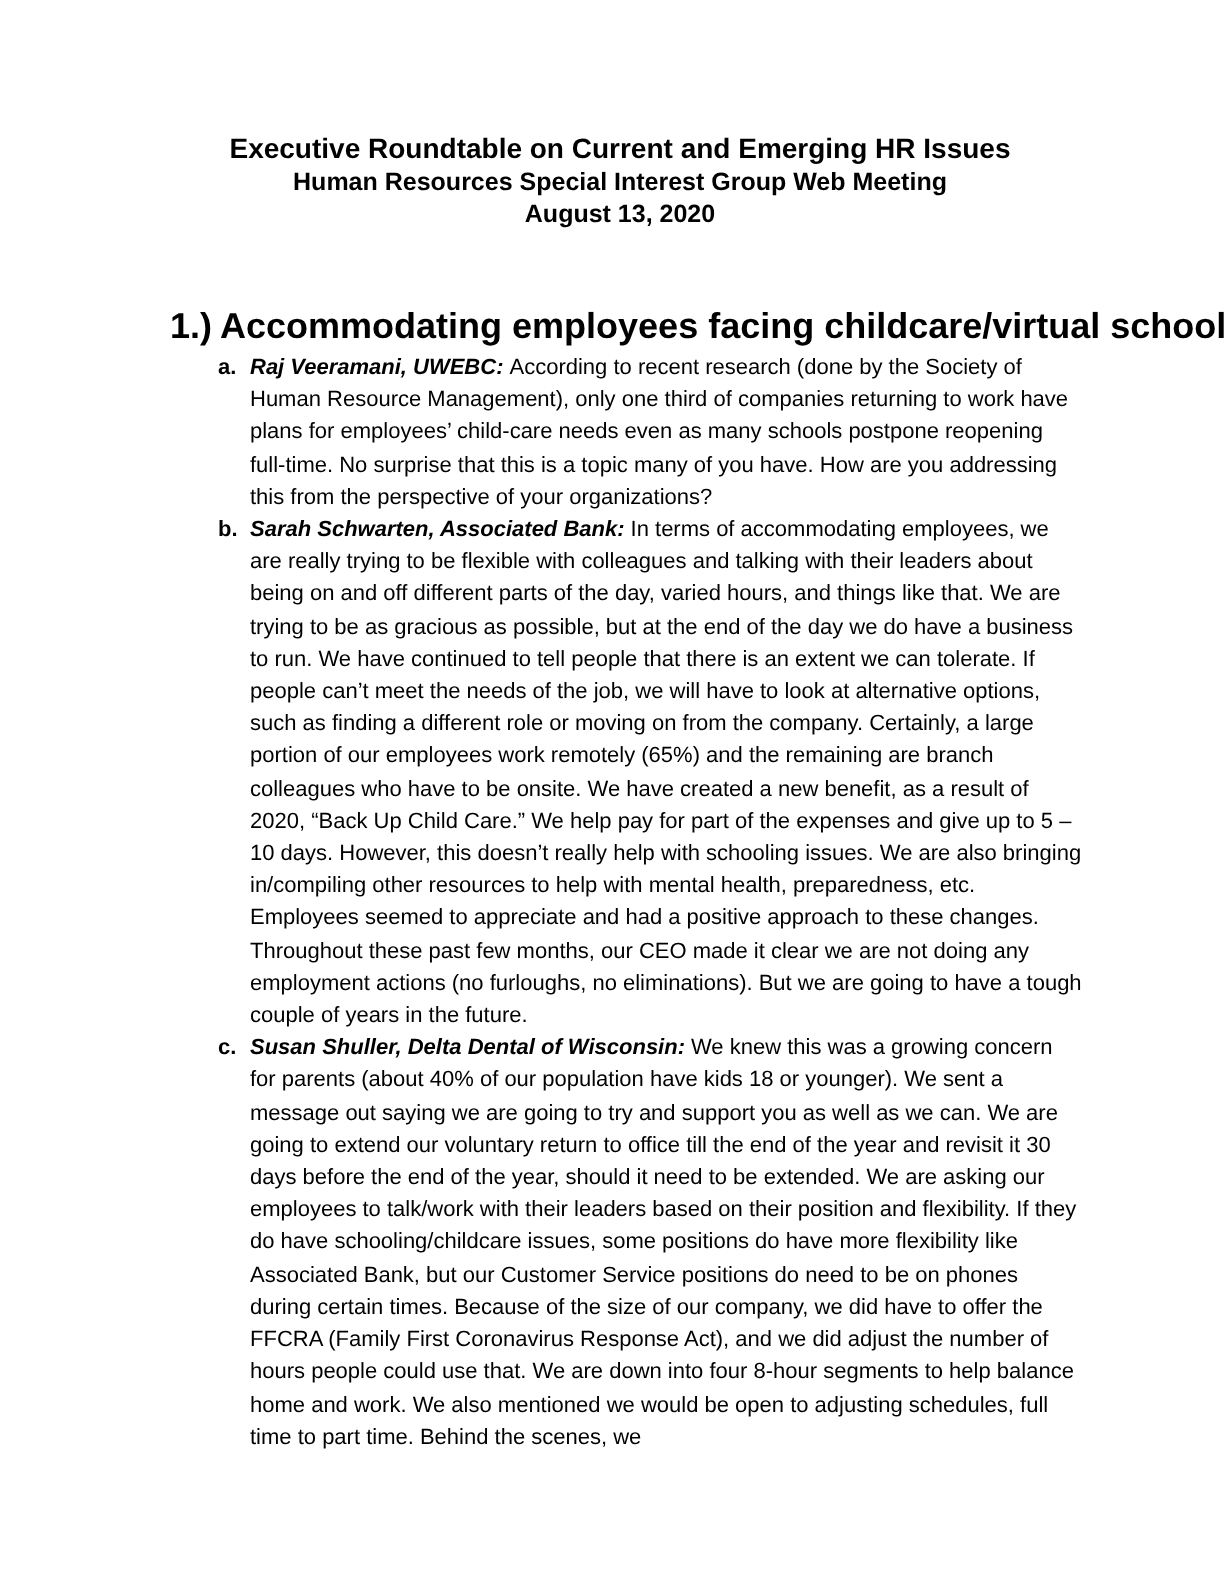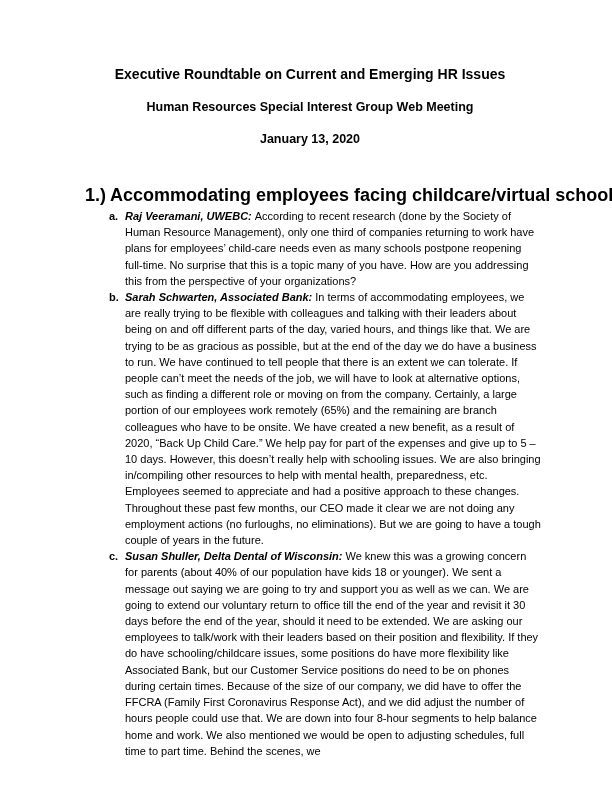--- a/index.html
+++ b/index.html
@@ -26,21 +26,21 @@
   .doc-title {
     font-size: 14px;
     font-weight: bold;
     line-height: 17px;
     margin: 0;
   }
   .doc-subtitle, .doc-date {
     font-size: 12.5px;
     font-weight: bold;
     line-height: 16px;
-    margin: 16px;
+    margin: 0;
   }
   .section-heading {
     margin-top: 41px;
     font-size: 18px;
     font-weight: bold;
     line-height: 15px;
     white-space: nowrap;
   }
   .section-number {
     margin-right: 4px;
@@ -69,21 +69,21 @@
   }
 </style>
 </head>
 <body>
 
 <div class="page">
 
   <div class="title-block">
     <div class="doc-title">Executive Roundtable on Current and Emerging HR Issues</div>
     <div class="doc-subtitle">Human Resources Special Interest Group Web Meeting</div>
-    <div class="doc-date">January 13, 2020</div>
+    <div class="doc-date">August 13, 2020</div>
   </div>
 
   <div class="section-heading">
     <span class="section-number">1.)</span><span>Accommodating employees facing childcare/virtual schooling challenges.</span>
   </div>
 
   <div class="roster">
 
     <div class="item">
       <div class="item-marker">a.</div>

